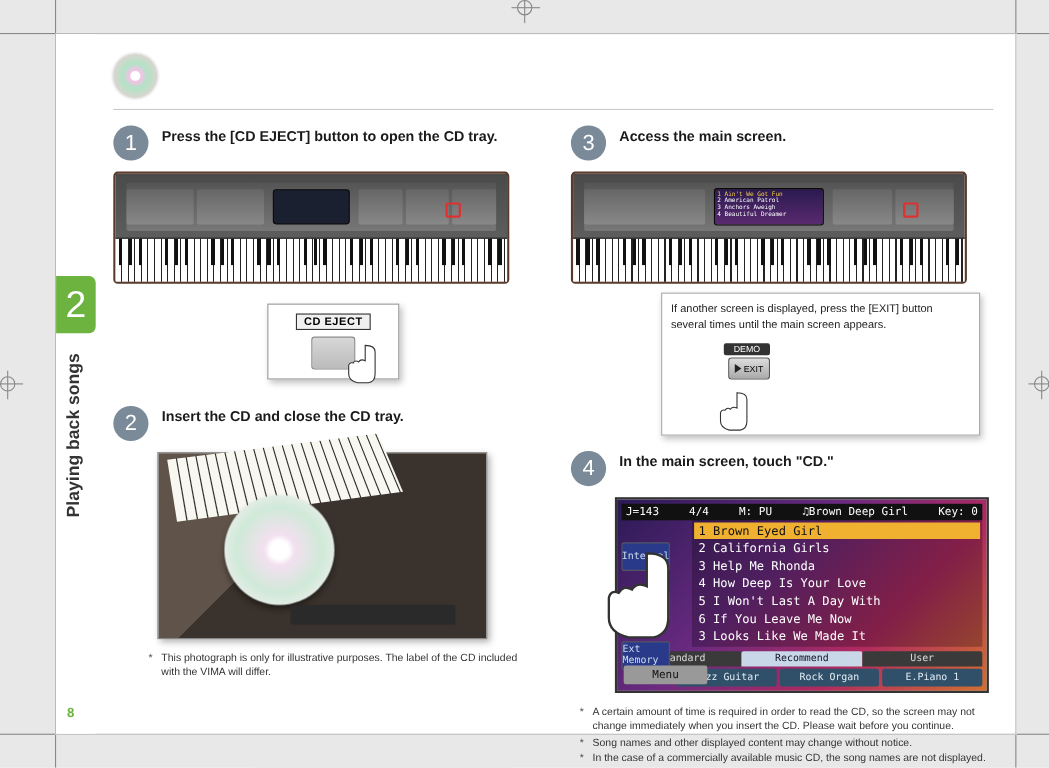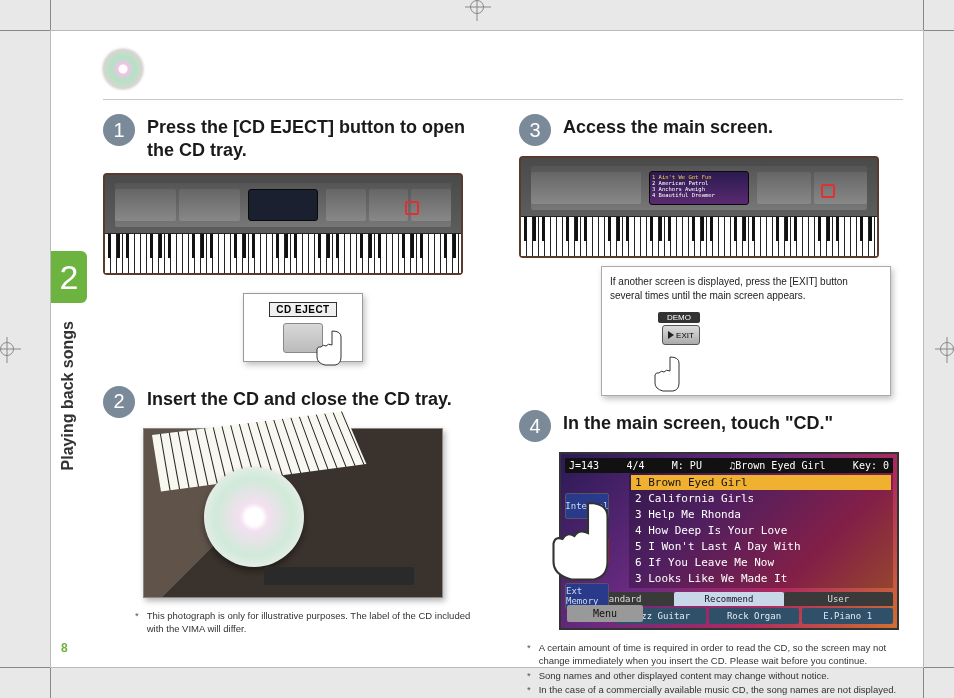--- a/index.html
+++ b/index.html
@@ -101,21 +101,21 @@
   .step-head { display: flex; gap: 12px; align-items: flex-start; margin-bottom: 10px; }
   .step-num {
     width: 32px; height: 32px; min-width: 32px;
     border-radius: 50%;
     background: #7a8a99;
     color: #fff;
     font-size: 20px;
     font-family: "Segoe UI", Arial;
     display: flex; align-items: center; justify-content: center;
   }
-  .step-text { font-size: 18px; font-weight: 700; color: #1a1a1a; line-height: 1.3; padding-top: 2px;}
+  .step-text { font-size: 13px; font-weight: 700; color: #1a1a1a; line-height: 1.3; padding-top: 2px;}
 
   
   .keyboard {
     position: relative;
     width: 360px;
     border: 2px solid #5a3a2a;
     background: linear-gradient(#4a4a4a, #6a6a6a);
     padding: 8px 10px 0;
     border-radius: 4px;
   }
@@ -458,21 +458,21 @@
         <div class="step-head">
           <div class="step-num">4</div>
           <div class="step-text">In the main screen, touch "CD."</div>
         </div>
 
         <div class="touch-screen">
           <div class="ts-top">
             <span>J=143</span>
             <span>4/4</span>
             <span>M: PU</span>
-            <span>♫Brown Eyed Girl</span>
+            <span>♫Brown Deep Girl</span>
             <span>Key: 0</span>
           </div>
           <div class="ts-left-tabs">
             <div class="tab">Internal</div>
             <div class="tab sel">
               <div style="display:flex;flex-direction:column;align-items:center;">
                 <div class="cd-icon-small"></div>
                 <span>CD</span>
               </div>
             </div>

